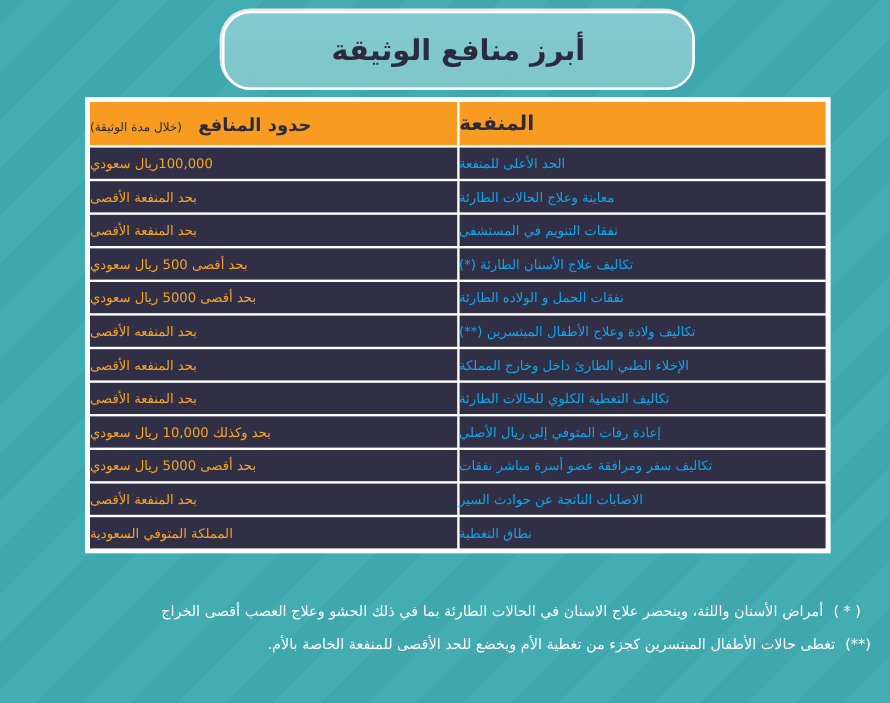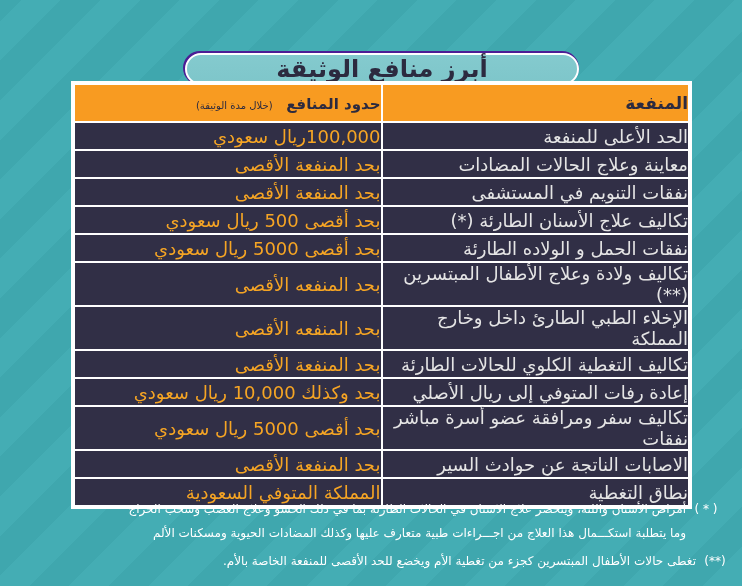--- a/index.html
+++ b/index.html
@@ -19,26 +19,25 @@
       #44adb4 28px,
       #3fa7ae 28px,
       #3fa7ae 56px
     );
   }
   .title-pill {
     position: absolute;
     left: 183px;
     top: 7px;
     width: 396px;
-    height: 34px;
+    height: 68px;
     box-sizing: border-box;
     border-radius: 26px;
-    background: #4c1d95;
+    background: #e5e5e5;
     padding: 2px 0 0 2px;
-    margin-top: 44px;
   }
   .title-inner {
     width: 100%;
     height: 100%;
     box-sizing: border-box;
     border: 2px solid #ffffff;
     border-radius: 24px;
     background: linear-gradient(180deg, #84cace 0%, #7ec6ca 100%);
     display: flex;
     align-items: center;
@@ -63,21 +62,21 @@
   }
   table.benefits {
     width: 100%;
     border-collapse: collapse;
     direction: rtl;
     table-layout: fixed;
   }
   table.benefits th,
   table.benefits td {
     border: 2px solid #ffffff;
-    text-align: right;
+    text-align: left;
     vertical-align: middle;
     padding: 0;
     font-family: "DejaVu Sans", sans-serif;
   }
   table.benefits th {
     background: #f89b21;
     height: 36px;
     color: #2c2a3f;
   }
   .th-benefit {
@@ -89,24 +88,24 @@
     font-size: 15px;
   }
   .th-limit-note {
     font-weight: normal;
     font-size: 10px;
     margin-right: 8px;
   }
   table.benefits td {
     background: #312f46;
     height: 26px;
-    font-size: 18px;
+    font-size: 11px;
   }
   td.benefit-cell {
-    color: #e5e5e5;
+    color: #0ea5e9;
     width: 50%;
   }
   td.limit-cell {
     color: #f6a524;
     width: 50%;
   }
   .footnotes {
     position: absolute;
     right: 16px;
     top: 497px;
@@ -161,21 +160,21 @@
           <span class="th-limit-note">(خلال مدة الوثيقة)</span>
         </th>
       </tr>
     </thead>
     <tbody>
       <tr>
         <td class="benefit-cell">الحد الأعلى للمنفعة</td>
         <td class="limit-cell">100,000ريال سعودي</td>
       </tr>
       <tr>
-        <td class="benefit-cell">معاينة وعلاج الحالات المضادات</td>
+        <td class="benefit-cell">معاينة وعلاج الحالات الطارئة</td>
         <td class="limit-cell">بحد المنفعة الأقصى</td>
       </tr>
       <tr>
         <td class="benefit-cell">نفقات التنويم في المستشفى</td>
         <td class="limit-cell">بحد المنفعة الأقصى</td>
       </tr>
       <tr>
         <td class="benefit-cell">تكاليف علاج الأسنان الطارئة (*)</td>
         <td class="limit-cell">بحد أقصى 500 ريال سعودي</td>
       </tr>
@@ -212,22 +211,21 @@
         <td class="limit-cell">المملكة المتوفي السعودية</td>
       </tr>
     </tbody>
   </table>
 </div>
 
 <div class="footnotes">
   <div class="fn fn1">
     <span class="fn-marker">( * )</span>
     <div class="fn-text">
-      <div>أمراض الأسنان واللثة، وينحصر علاج الاسنان في الحالات الطارئة بما في ذلك الحشو وعلاج العصب وسحب الخراج</div>
-      <div>وما يتطلبة استكـــمال هذا العلاج من اجـــراءات طبية متعارف عليها وكذلك المضادات الحيوية ومسكنات الألم</div>
+      <div>أمراض الأسنان واللثة، وينحصر علاج الاسنان في الحالات الطارئة بما في ذلك الحشو وعلاج العصب أقصى الخراج</div>
     </div>
   </div>
   <div class="fn fn2">
     <span class="fn-marker">(**)</span>
     <div class="fn-text">
       <div>تغطى حالات الأطفال المبتسرين كجزء من تغطية الأم ويخضع للحد الأقصى للمنفعة الخاصة بالأم.</div>
     </div>
   </div>
 </div>
 

